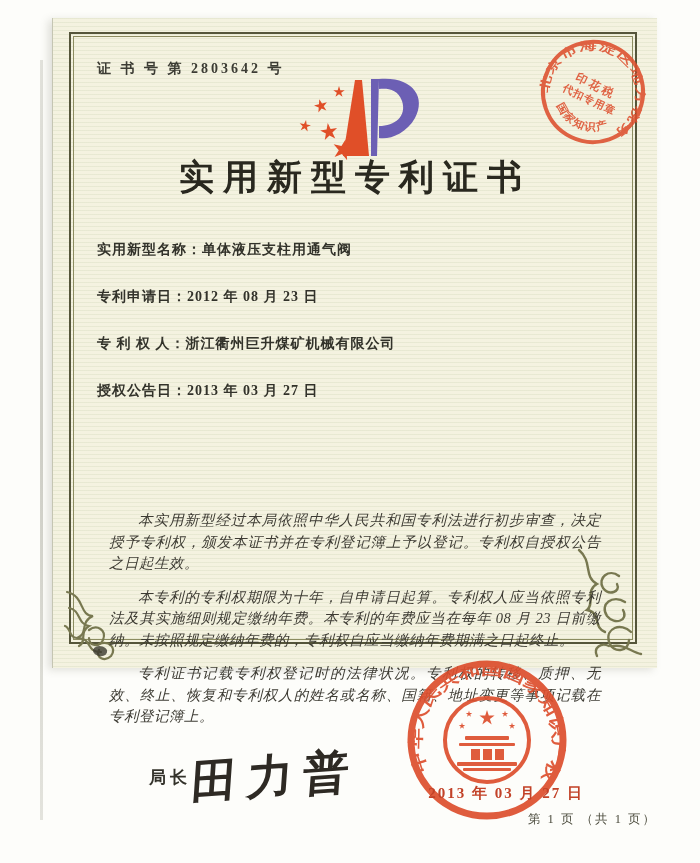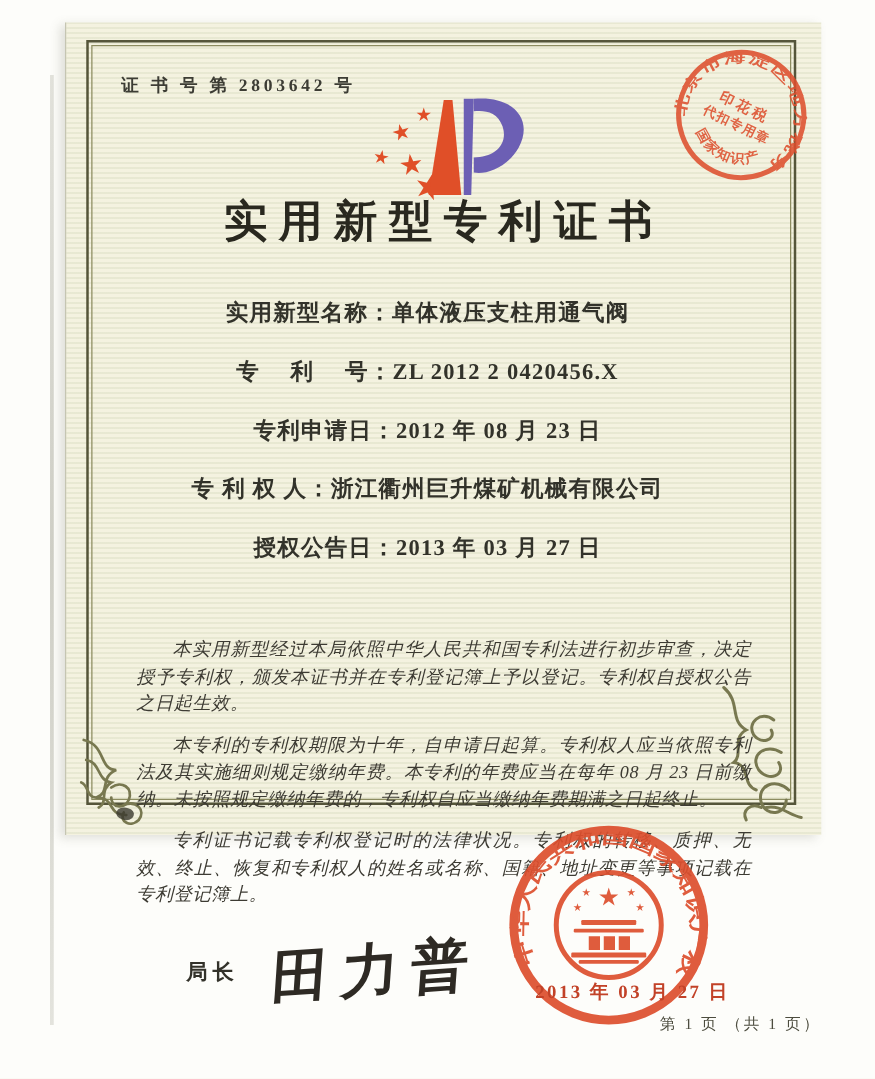--- a/index.html
+++ b/index.html
@@ -37,31 +37,31 @@
   }
   .logo{position:absolute;left:228px;top:58px;width:150px;height:84px;}
   .title{
     position:absolute;left:0;top:136px;width:100%;text-align:center;
     font-size:35px;font-weight:700;letter-spacing:9px;color:#29281f;margin:0;font-family:Liberation Mono, monospace;
   }
   .fields{
     position:absolute;left:44px;top:222px;right:70px;
     display:flex;flex-direction:column;gap:27px;
   }
-  .field-row{font-size:18px;font-weight:700;color:#32322a;letter-spacing:1px;line-height:20px;text-align:center;}
+  .field-row{font-size:14px;font-weight:700;color:#32322a;letter-spacing:1px;line-height:20px;}
   .field-row .lbl{white-space:pre;}
   .paragraphs{
     position:absolute;left:44px;top:480px;right:44px;color:#3d3b33;
   }
   .paragraphs p{
     margin:12px;font-size:14.5px;line-height:21.5px;text-indent:2em;
     font-style:italic;letter-spacing:.5px;text-align:justify;
   }
   .signer{
-    position:absolute;left:96px;top:728px;display:flex;align-items:center;gap:26px;
+    position:absolute;left:96px;top:728px;display:flex;align-items:center;
   }
   .signer-label{font-size:17px;font-weight:700;color:#33322a;letter-spacing:4px;}
   .signature{
     font-size:46px;font-weight:700;color:#2e2a24;letter-spacing:10px;
     transform:rotate(-4deg) skewX(-8deg);font-family:"DejaVu Sans",sans-serif;
   }
   .stamp-tax{position:absolute;left:482px;top:16px;width:116px;height:116px;}
   .official-seal{position:absolute;left:350px;top:638px;width:168px;height:168px;opacity:.92;}
   .seal-date{
     position:absolute;left:348px;top:766px;width:210px;text-align:center;
@@ -131,21 +131,20 @@
     <g fill="#6c5fb4">
       <polygon points="90,3 98,3 96,80 90,80"></polygon>
       <path d="M98,3 C130,0 146,20 134,42 C125,58 108,64 98,62 L98,50 C114,50 126,40 121,25 C117,13 106,12 98,13 Z"></path>
     </g>
   </svg>
 
   <h1 class="title">实用新型专利证书</h1>
 
   <div class="fields">
     <div class="field-row"><span class="lbl">实用新型名称：</span><span>单体液压支柱用通气阀</span></div>
-    <div class="field-row"><span class="lbl">专　 利　 号：</span><span>ZL 2012 2 0420456.X</span></div>
     <div class="field-row"><span class="lbl">专利申请日：</span><span>2012 年 08 月 23 日</span></div>
     <div class="field-row"><span class="lbl">专 利 权 人：</span><span>浙江衢州巨升煤矿机械有限公司</span></div>
     <div class="field-row"><span class="lbl">授权公告日：</span><span>2013 年 03 月 27 日</span></div>
   </div>
 
   <div class="paragraphs">
     <p>本实用新型经过本局依照中华人民共和国专利法进行初步审查，决定授予专利权，颁发本证书并在专利登记簿上予以登记。专利权自授权公告之日起生效。</p>
     <p>本专利的专利权期限为十年，自申请日起算。专利权人应当依照专利法及其实施细则规定缴纳年费。本专利的年费应当在每年 08 月 23 日前缴纳。未按照规定缴纳年费的，专利权自应当缴纳年费期满之日起终止。</p>
     <p>专利证书记载专利权登记时的法律状况。专利权的转移、质押、无效、终止、恢复和专利权人的姓名或名称、国籍、地址变更等事项记载在专利登记簿上。</p>
   </div>

